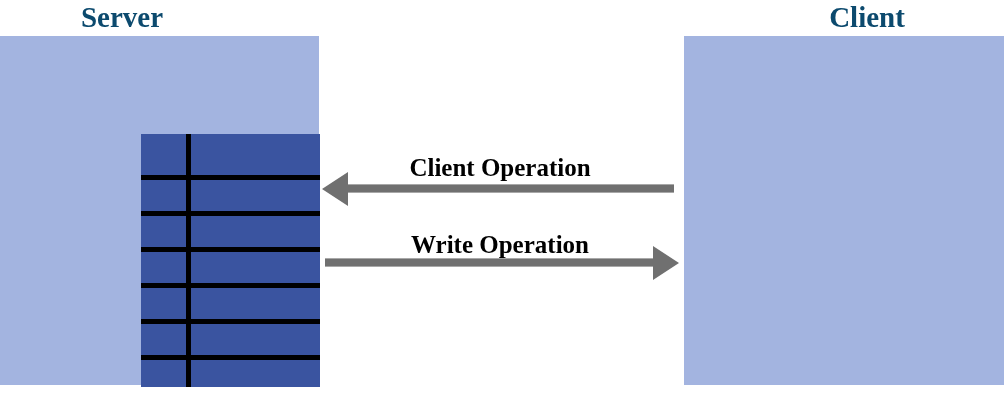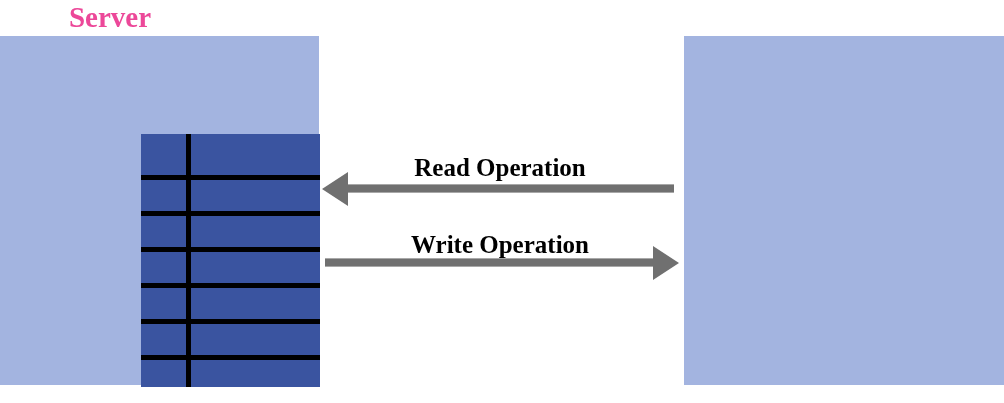--- a/index.html
+++ b/index.html
@@ -18,23 +18,24 @@
     overflow: hidden;
   }
 
   
   .title {
     position: absolute;
     font-family: "Liberation Serif", serif;
     font-weight: bold;
     font-size: 29px;
     line-height: 34px;
-    color: #ec4899;
+    color: #0c4a6e;
     text-align: center;
     white-space: nowrap;
+    padding-left: 12px;
   }
   #title-server { left: 0px;   top: 0px; width: 220px; }
   #title-client { left: 745px; top: 0px; width: 220px; }
 
   
   .zone-panel {
     position: absolute;
     background: #a3b4e0;
     top: 36px;
     height: 349px;
@@ -105,35 +106,36 @@
   }
   #write-label { left: 340px; top: 153px; width: 320px; }
   #read-label  { left: 340px; top: 230px; width: 320px; }
 </style>
 </head>
 <body>
 
 <div id="canvas">
 
   <div class="title" id="title-server">Server</div>
+  <div class="title" id="title-client">Client</div>
 
   <div class="zone-panel" id="server-panel"></div>
   <div class="zone-panel" id="client-panel"></div>
 
   <div id="storage-grid">
     <div class="grid-row-line" style="top:41px;"></div>
     <div class="grid-row-line" style="top:77px;"></div>
     <div class="grid-row-line" style="top:113px;"></div>
     <div class="grid-row-line" style="top:149px;"></div>
     <div class="grid-row-line" style="top:185px;"></div>
     <div class="grid-row-line" style="top:221px;"></div>
     <div class="grid-col-line" style="left:45px;"></div>
   </div>
 
   <div class="arrow-shaft" id="write-arrow-shaft"></div>
   <div class="arrow-head left" id="write-arrow-head"></div>
-  <div class="arrow-label" id="write-label">Read Operation</div>
+  <div class="arrow-label" id="write-label">Client Operation</div>
 
   <div class="arrow-shaft" id="read-arrow-shaft"></div>
   <div class="arrow-head right" id="read-arrow-head"></div>
   <div class="arrow-label" id="read-label">Write Operation</div>
 
 </div>
 
 </body></html>

